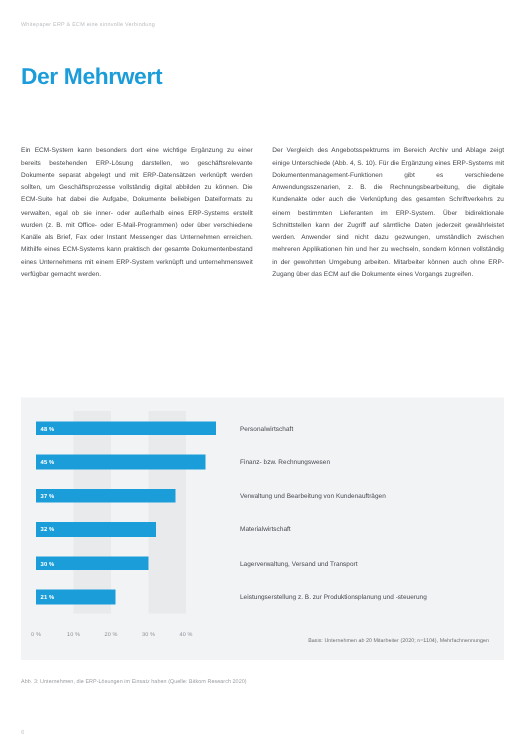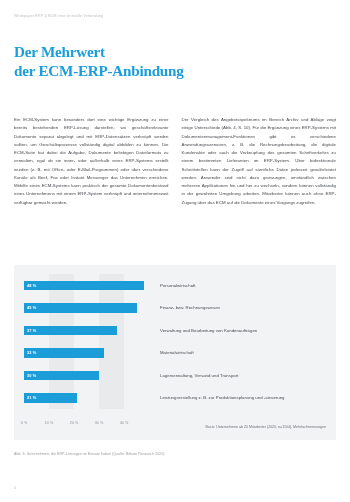--- a/index.html
+++ b/index.html
@@ -33,21 +33,20 @@
   }
 
   
   .title {
     margin-top: 23px;
     font-size: 15.2px;
     line-height: 1.30;
     font-weight: bold;
     color: #1b9dd9;
     letter-spacing: -0.25px;
-    font-family: Liberation Serif, serif;
   }
   .title-line { display: block; }
 
   
   .columns {
     display: flex;
     margin-top: 35px;
     gap: 13px;
   }
   .col {
@@ -190,21 +189,20 @@
 </style>
 </head>
 <body>
 
 <div class="page">
 
   <div class="running-header">Whitepaper ERP &amp; ECM eine sinnvolle Verbindung</div>
 
   <h1 class="title">
     <span class="title-line">Der Mehrwert</span>
-    <span class="title-line">der ECM-ERP-Anbindung</span>
   </h1>
 
   <div class="columns">
     <div class="col">Ein ECM-System kann besonders dort eine wichtige Ergänzung zu einer bereits bestehenden ERP-Lösung darstellen, wo geschäftsrelevante Dokumente separat abgelegt und mit ERP-Datensätzen verknüpft werden sollten, um Geschäftsprozesse vollständig digital abbilden zu können. Die ECM-Suite hat dabei die Aufgabe, Dokumente beliebigen Dateiformats zu verwalten, egal ob sie inner- oder außerhalb eines ERP-Systems erstellt wurden (z. B. mit Office- oder E-Mail-Programmen) oder über verschiedene Kanäle als Brief, Fax oder Instant Messenger das Unternehmen erreichen. Mithilfe eines ECM-Systems kann praktisch der gesamte Dokumentenbestand eines Unternehmens mit einem ERP-System verknüpft und unternehmensweit verfügbar gemacht werden.</div>
     <div class="col">Der Vergleich des Angebotsspektrums im Bereich Archiv und Ablage zeigt einige Unterschiede (Abb. 4, S. 10). Für die Ergänzung eines ERP-Systems mit Dokumentenmanagement-Funktionen gibt es verschiedene Anwendungsszenarien, z. B. die Rechnungsbearbeitung, die digitale Kundenakte oder auch die Verknüpfung des gesamten Schriftverkehrs zu einem bestimmten Lieferanten im ERP-System. Über bidirektionale Schnittstellen kann der Zugriff auf sämtliche Daten jederzeit gewährleistet werden. Anwender sind nicht dazu gezwungen, umständlich zwischen mehreren Applikationen hin und her zu wechseln, sondern können vollständig in der gewohnten Umgebung arbeiten. Mitarbeiter können auch ohne ERP-Zugang über das ECM auf die Dokumente eines Vorgangs zugreifen.</div>
   </div>
 
   <div class="chart-card">
     <div class="plot">
 

